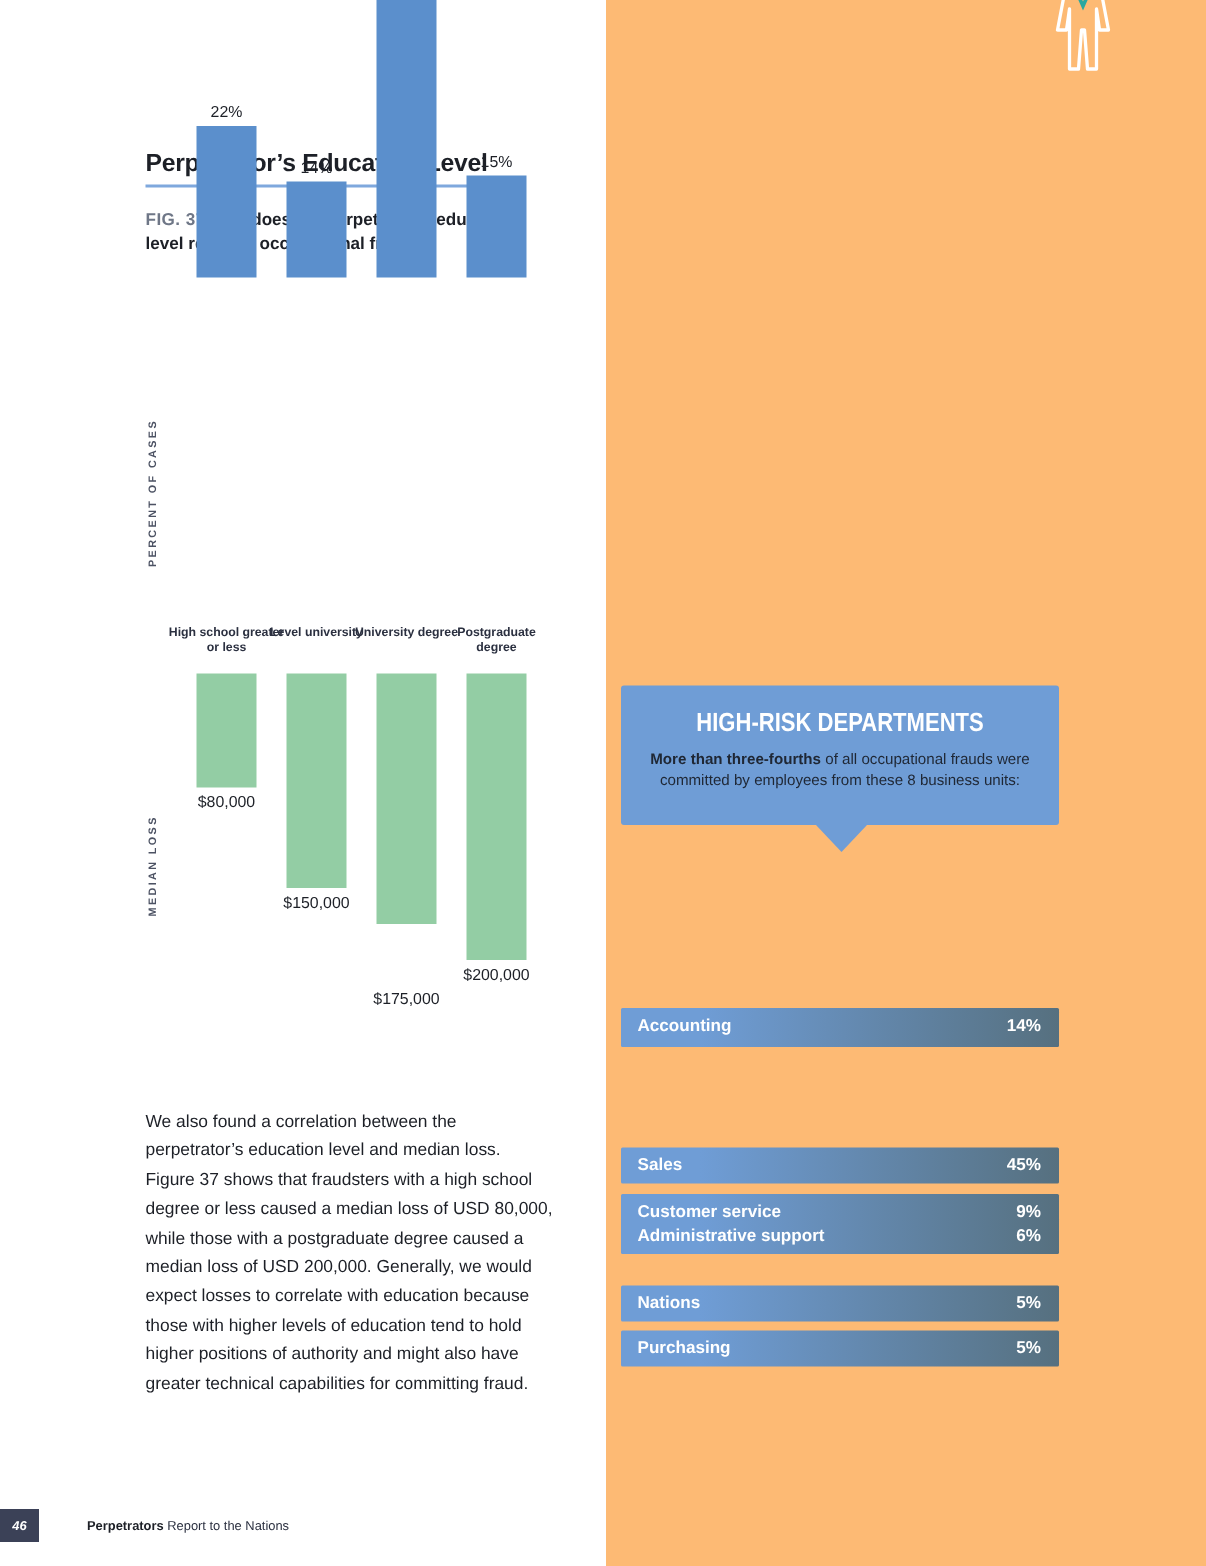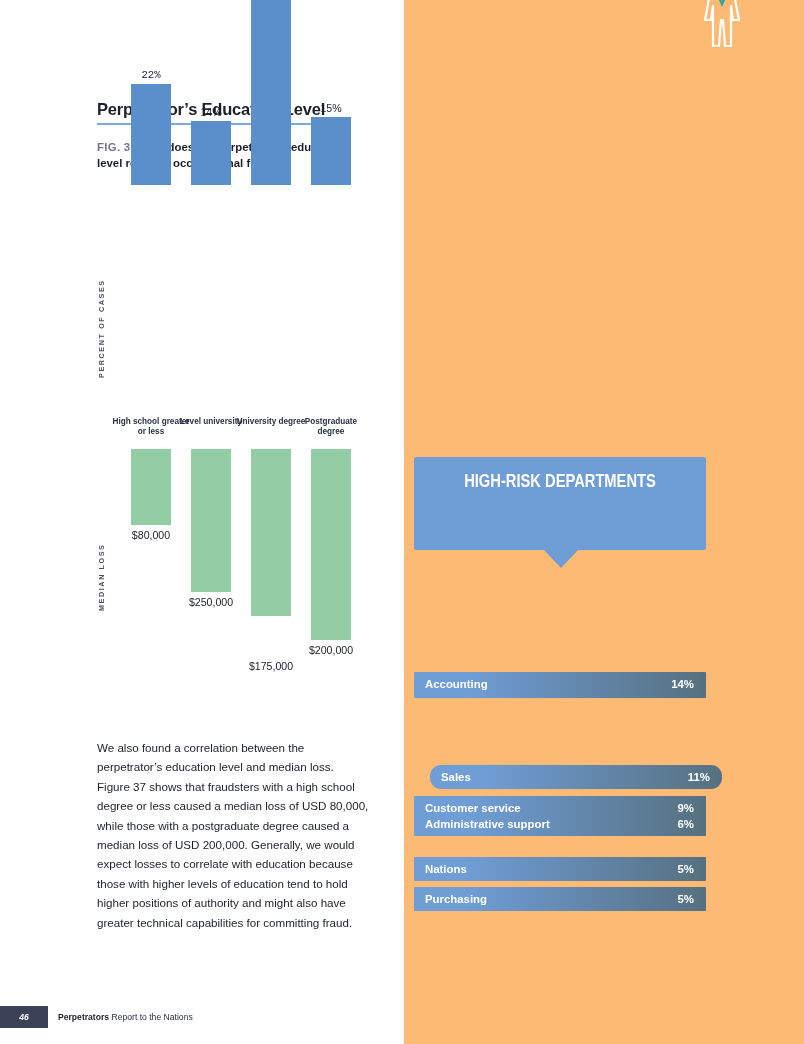--- a/index.html
+++ b/index.html
@@ -58,21 +58,21 @@
   }
 
   
   #body-text{
     position:absolute;left:97px;top:738px;width:272px;
     font-size:11.6px;line-height:19.4px;color:#1d2027;
   }
 
   
   #footer-num{
-    position:absolute;left:0px;top:1006px;width:48px;height:22px;background:#3b4157;
+    position:absolute;left:0px;top:1006px;width:26px;height:22px;background:#3b4157;
     color:#fff;font-size:8.6px;font-style:italic;font-weight:bold;
     display:flex;align-items:center;justify-content:center;
   }
   #footer-txt{
     position:absolute;left:58px;top:1012px;font-size:8.6px;color:#1d2027;
   }
   #footer-txt b{font-weight:bold;}
   #footer-txt span{color:#2b3040;}
 
   .person{position:absolute;}
@@ -119,38 +119,38 @@
     <span>How does the perpetrator’s education level relate to occupational fraud?</span>
   </div>
 
   <div id="chart">
     <div class="axis-label" id="axis-pct">PERCENT OF CASES</div>
     <div class="axis-label" id="axis-loss">MEDIAN LOSS</div>
 
     <div class="col" style="left:23px;">
       <div class="bar-top-wrap">
         <div class="bar-top" style="height:101px;"></div>
-        <div class="bar-top-val" style="bottom:104px;font-family:Liberation Mono, monospace;">22%</div>
+        <div class="bar-top-val" style="bottom:104px;">22%</div>
       </div>
       <div class="cat-label">High school greater or less</div>
       <div class="bar-bot-wrap">
         <div class="bar-bot" style="height:76px;"></div>
         <div class="bar-bot-val" style="top:80px;">$80,000</div>
       </div>
     </div>
 
     <div class="col" style="left:83px;">
       <div class="bar-top-wrap">
         <div class="bar-top" style="height:64px;"></div>
         <div class="bar-top-val" style="bottom:67px;">14%</div>
       </div>
       <div class="cat-label">Level university</div>
       <div class="bar-bot-wrap">
         <div class="bar-bot" style="height:143px;"></div>
-        <div class="bar-bot-val" style="top:147px;">$250,000</div>
+        <div class="bar-bot-val" style="top:147px;">$150,000</div>
       </div>
     </div>
 
     <div class="col" style="left:143px;">
       <div class="bar-top-wrap">
         <div class="bar-top" style="height:208px;"></div>
 
       </div>
       <div class="cat-label">University degree</div>
       <div class="bar-bot-wrap">
@@ -184,34 +184,37 @@
 <div id="right-col">
 
   <svg class="person" style="left:290px;top:-28px;" width="56" height="78" viewBox="0 0 56 78">
     <circle cx="28" cy="12" r="9" fill="none" stroke="#ffffff" stroke-width="2.2"></circle>
     <path d="M28 22 L15 27 L11 48 L17 48 L19 34 L19 74 L25 74 L27 48 L29 48 L31 74 L37 74 L37 34 L39 48 L45 48 L41 27 Z" fill="none" stroke="#ffffff" stroke-width="2.2" stroke-linejoin="round"></path>
     <path d="M24 23 L28 32 L32 23" fill="none" stroke="#2aa8a0" stroke-width="2.4"></path>
   </svg>
 
   <div id="hr-box" style="left:10px;top:457px;width:292px;">
     <div id="hr-title">HIGH-RISK DEPARTMENTS</div>
+    <div id="hr-sub">
+      <b>More than three-fourths</b><span> of all occupational frauds were committed by employees from these 8 business units:</span>
+    </div>
   </div>
   <div id="hr-arrow" style="left:140px;top:550px;"></div>
 
   <div class="dep-row" style="left:10px;top:674px;">
     <span>Operations</span>
     <span>15%</span>
   </div>
   <div class="dep-row" style="left:10px;top:672px;">
     <span>Accounting</span>
     <span>14%</span>
   </div>
-  <div class="dep-row" style="left:26px;top:765px;border-radius:11px;">
+  <div class="dep-row" style="left:10px;top:765px;">
     <span>Sales</span>
-    <span>11%</span>
+    <span>45%</span>
   </div>
   <div class="dep-row" style="left:10px;top:796px;">
     <span>Customer service</span>
     <span>9%</span>
   </div>
   <div class="dep-row" style="left:10px;top:812px;">
     <span>Administrative support</span>
     <span>6%</span>
   </div>
   <div class="dep-row" style="left:10px;top:857px;">

